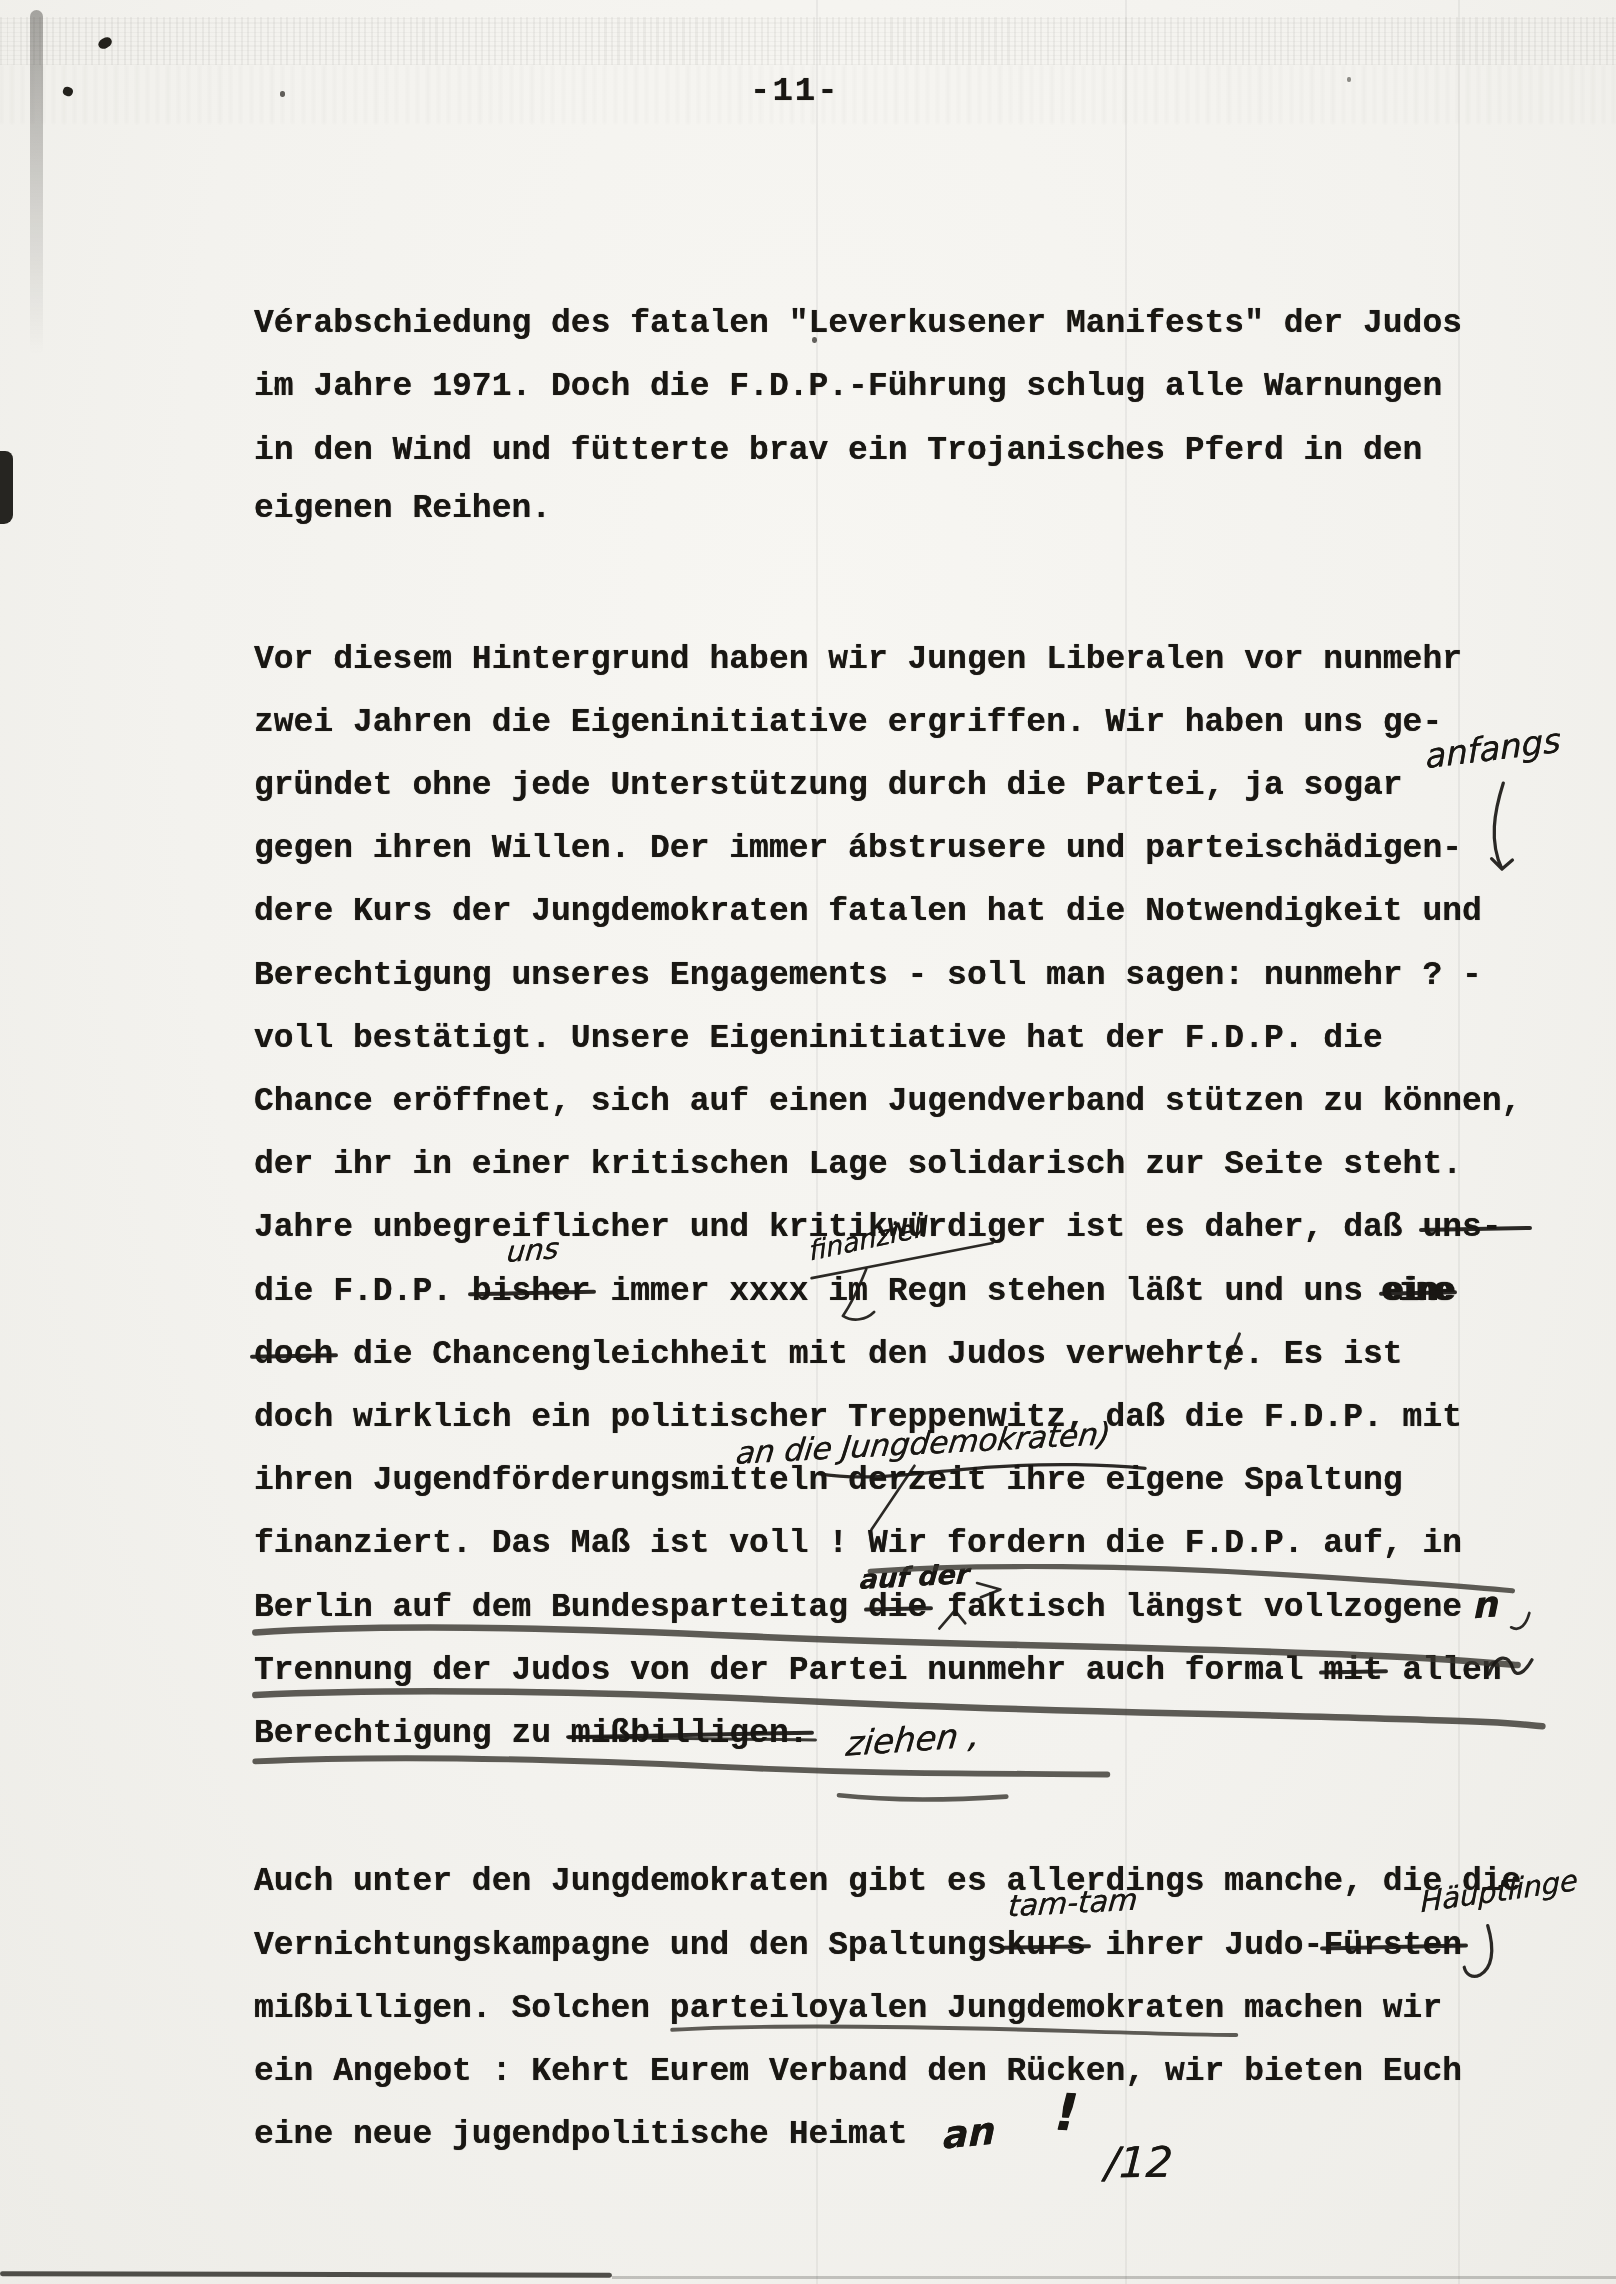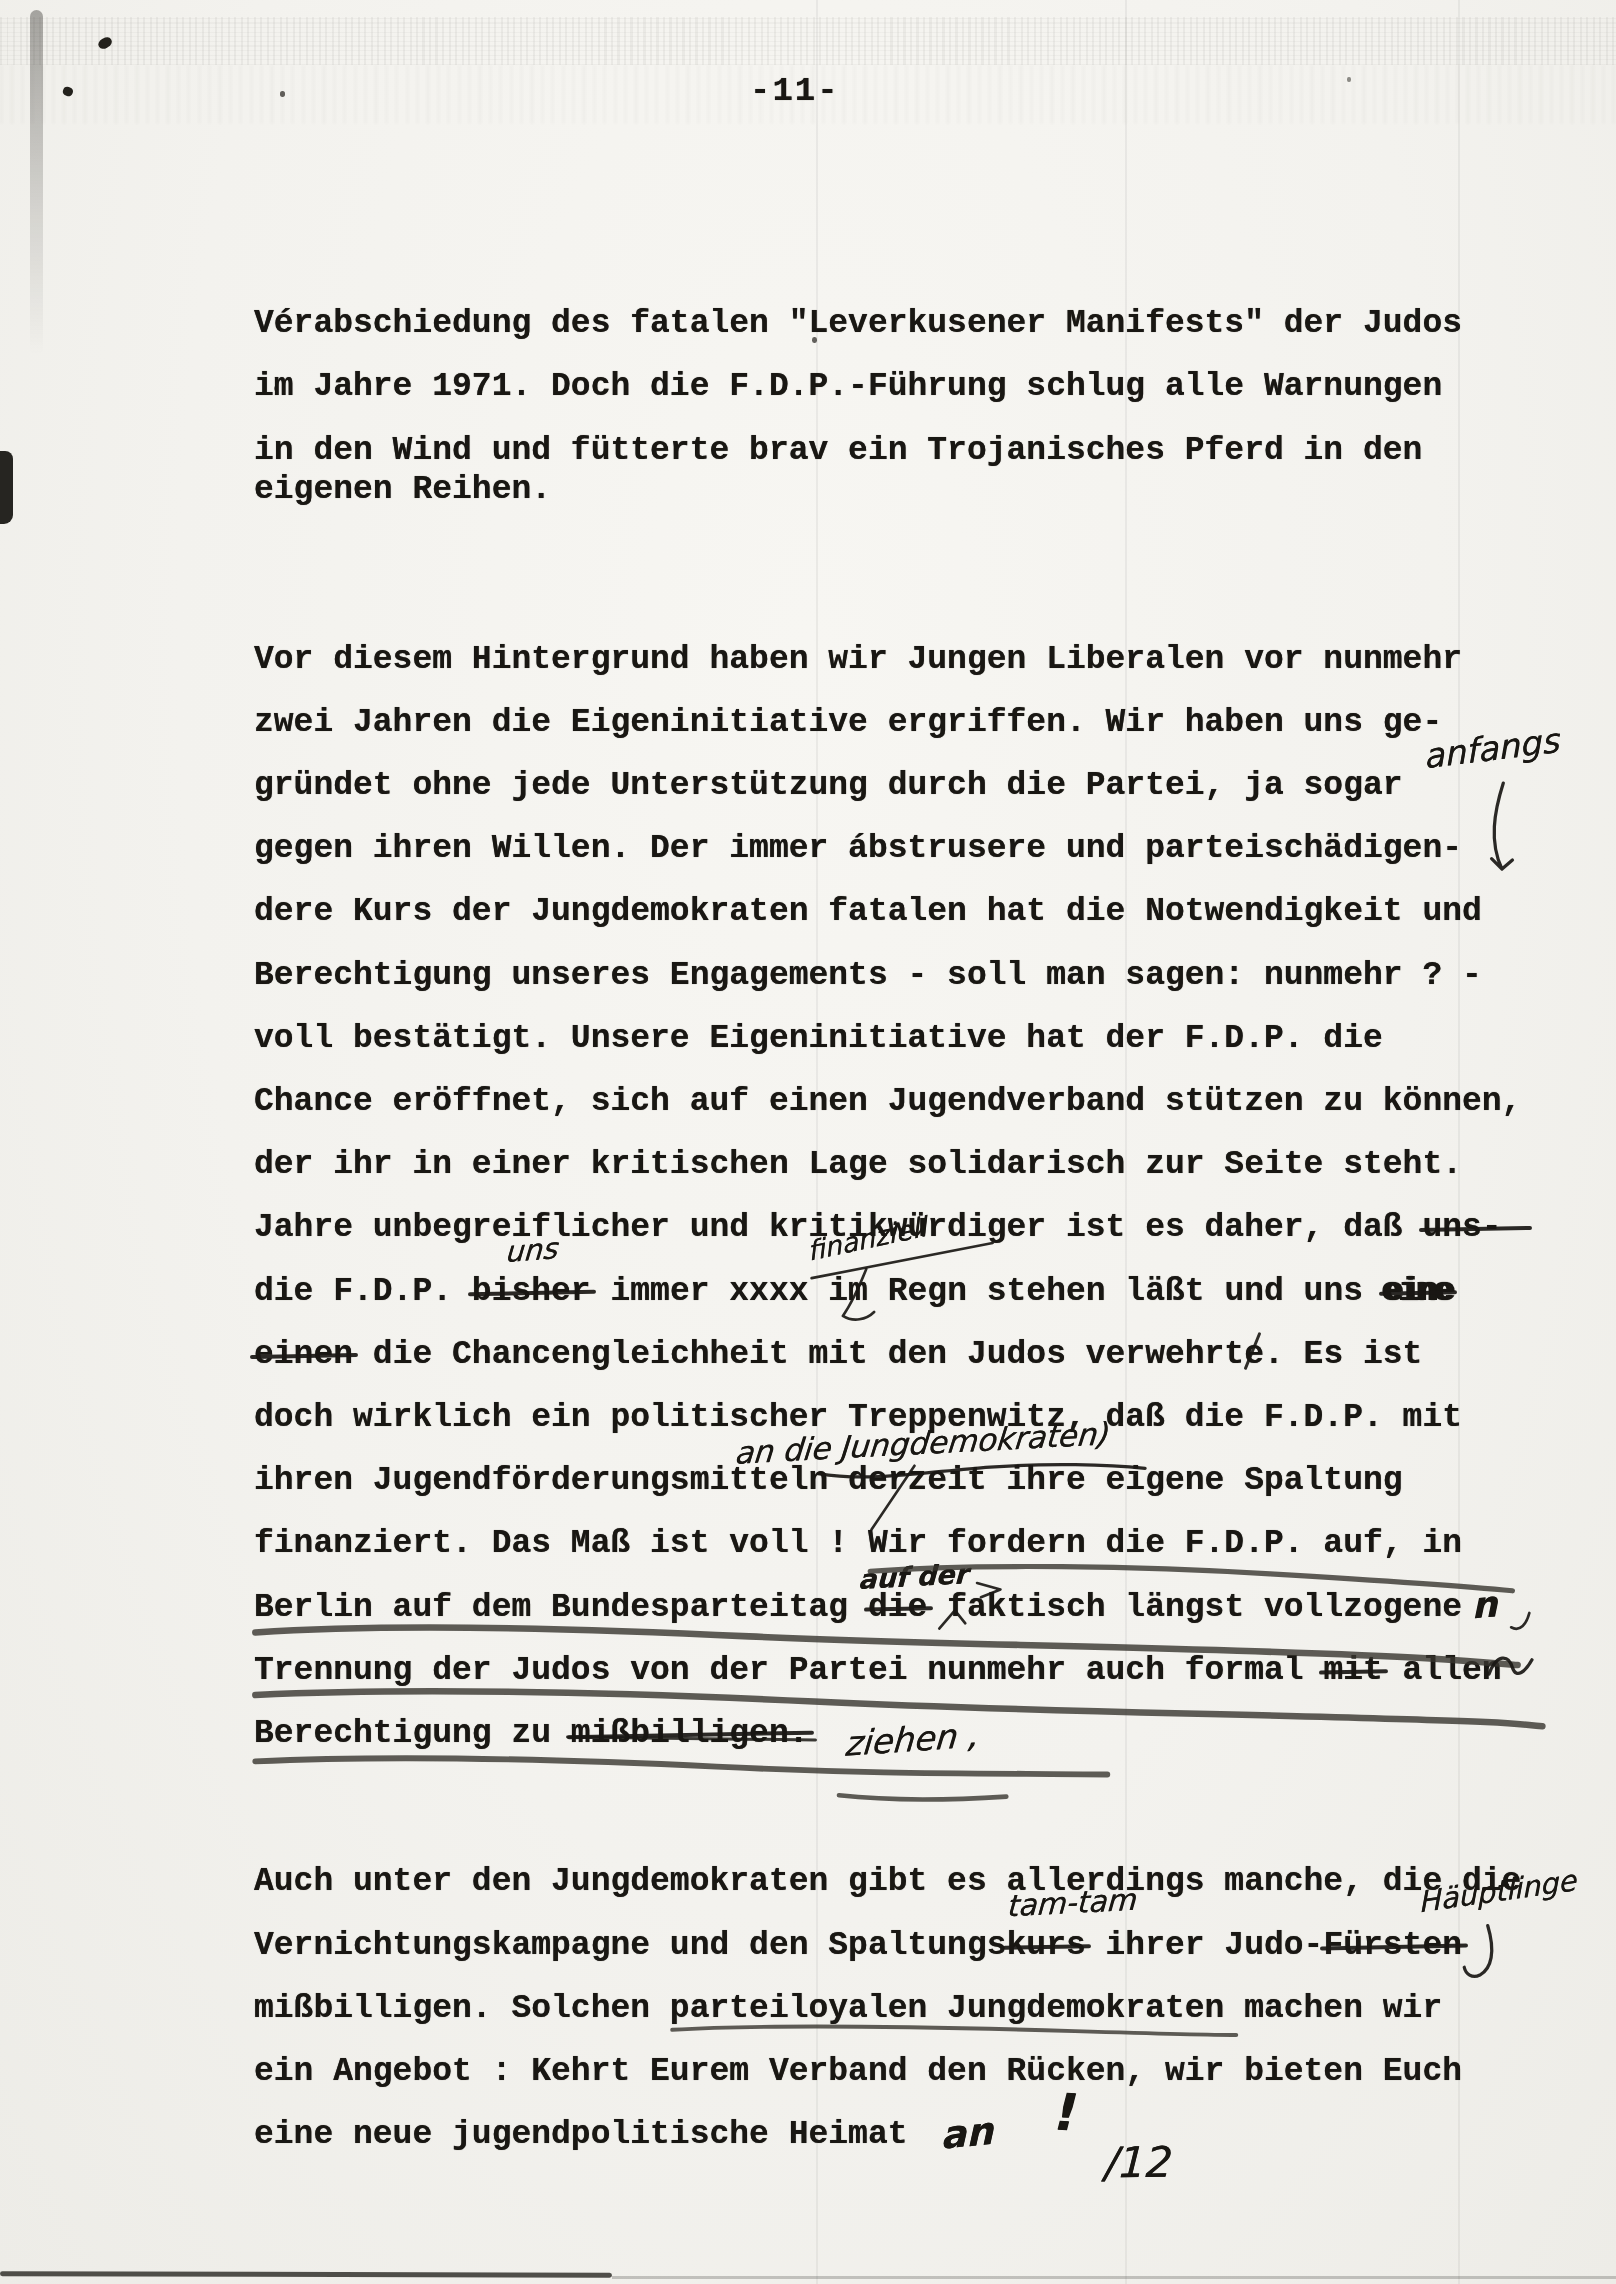--- a/index.html
+++ b/index.html
@@ -131,34 +131,34 @@
 <div class="noise speck" id="speck6"></div>
 <div class="noise" id="blob-left"></div>
 <div class="noise" id="bline1"></div>
 <div class="noise" id="bline2"></div>
 
 <div class="pagenum">-11-</div>
 
 <div class="tline" style="top:306px"><span>Vérabschiedung des fatalen "Leverkusener Manifests" der Judos</span></div>
 <div class="tline" style="top:369px"><span>im Jahre 1971. Doch die F.D.P.-Führung schlug alle Warnungen</span></div>
 <div class="tline" style="top:433px"><span>in den Wind und fütterte brav ein Trojanisches Pferd in den</span></div>
-<div class="tline" style="top:472px"><span>eigenen Reihen.</span></div>
+<div class="tline" style="top:491px"><span>eigenen Reihen.</span></div>
 
 <div class="tline" style="top:642px"><span>Vor diesem Hintergrund haben wir Jungen Liberalen vor nunmehr</span></div>
 <div class="tline" style="top:705px"><span>zwei Jahren die Eigeninitiative ergriffen. Wir haben uns ge-</span></div>
 <div class="tline" style="top:768px"><span>gründet ohne jede Unterstützung durch die Partei, ja sogar</span></div>
 <div class="tline" style="top:831px"><span>gegen ihren Willen. Der immer ábstrusere und parteischädigen-</span></div>
 <div class="tline" style="top:894px"><span>dere Kurs der Jungdemokraten fatalen hat die Notwendigkeit und</span></div>
 <div class="tline" style="top:958px"><span>Berechtigung unseres Engagements - soll man sagen: nunmehr ? -</span></div>
 <div class="tline" style="top:1021px"><span>voll bestätigt. Unsere Eigeninitiative hat der F.D.P. die</span></div>
 <div class="tline" style="top:1084px"><span>Chance eröffnet, sich auf einen Jugendverband stützen zu können,</span></div>
 <div class="tline" style="top:1147px"><span>der ihr in einer kritischen Lage solidarisch zur Seite steht.</span></div>
 <div class="tline" style="top:1210px"><span>Jahre unbegreiflicher und kritikwürdiger ist es daher, daß </span><span class="st st-ext">uns-</span></div>
 <div class="tline" style="top:1274px"><span>die F.D.P. </span><span class="st">bisher</span><span> immer xxxx im Regn stehen läßt und uns </span><span class="xout st">eine</span></div>
-<div class="tline" style="top:1337px"><span class="st">einen</span><span> die Chancengleichheit mit den Judos verwehrt</span><span class="slash">e</span><span>. Es ist</span></div>
+<div class="tline" style="top:1337px"><span class="st">doch</span><span> die Chancengleichheit mit den Judos verwehrt</span><span class="slash">e</span><span>. Es ist</span></div>
 <div class="tline" style="top:1400px"><span>doch wirklich ein politischer Treppenwitz, daß die F.D.P. mit</span></div>
 <div class="tline" style="top:1463px"><span>ihren Jugendförderungsmitteln derzeit ihre eigene Spaltung</span></div>
 <div class="tline" style="top:1526px"><span>finanziert. Das Maß ist voll ! Wir fordern die F.D.P. auf, in</span></div>
 <div class="tline" style="top:1590px"><span>Berlin auf dem Bundesparteitag </span><span class="st">die</span><span> faktisch längst vollzogene</span></div>
 <div class="tline" style="top:1653px"><span>Trennung der Judos von der Partei nunmehr auch formal </span><span class="st">mit</span><span> allen</span></div>
 <div class="tline" style="top:1716px"><span>Berechtigung zu </span><span class="st st2">mißbilligen.</span></div>
 
 <div class="tline" style="top:1864px"><span>Auch unter den Jungdemokraten gibt es allerdings manche, die die</span></div>
 <div class="tline" style="top:1928px"><span>Vernichtungskampagne und den Spaltungs</span><span class="st">kurs</span><span> ihrer Judo-</span><span class="st">Fürsten</span></div>
 <div class="tline" style="top:1991px"><span>mißbilligen. Solchen parteiloyalen Jungdemokraten machen wir</span></div>

